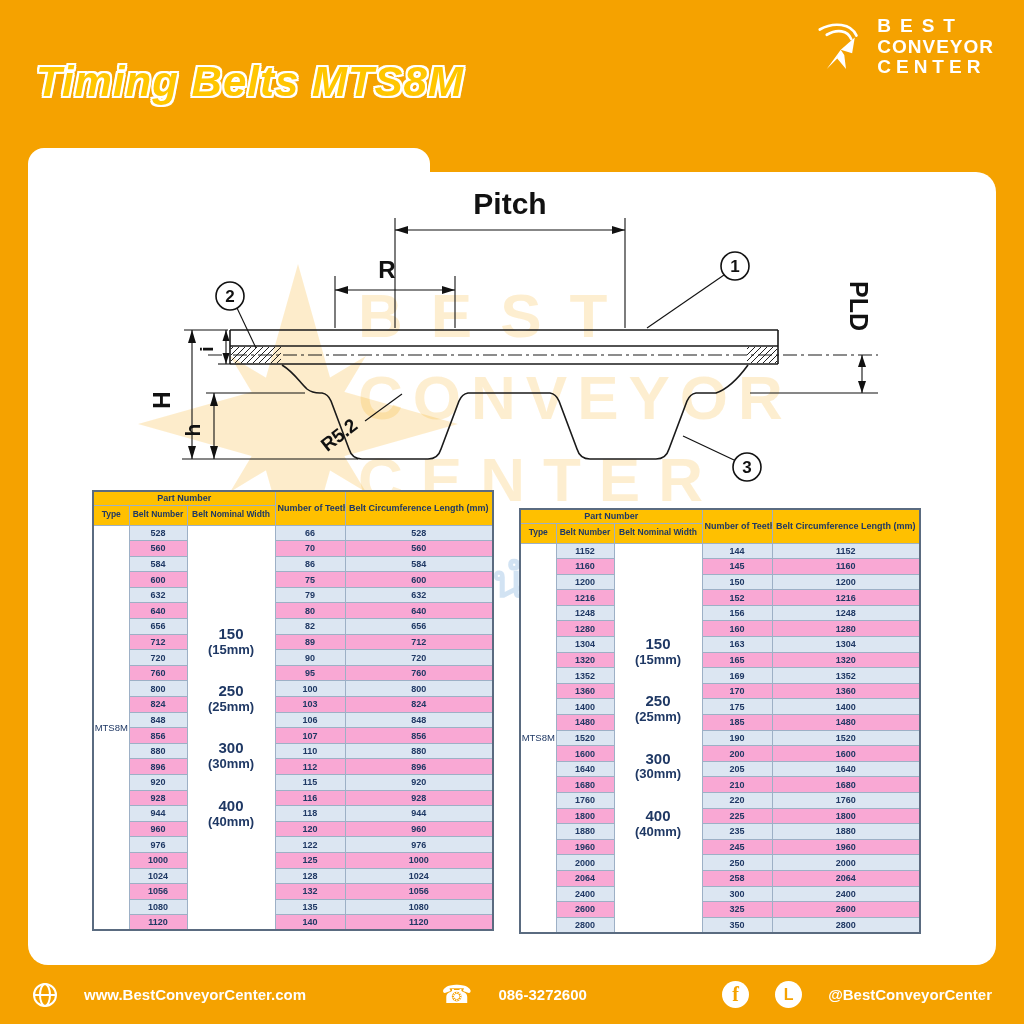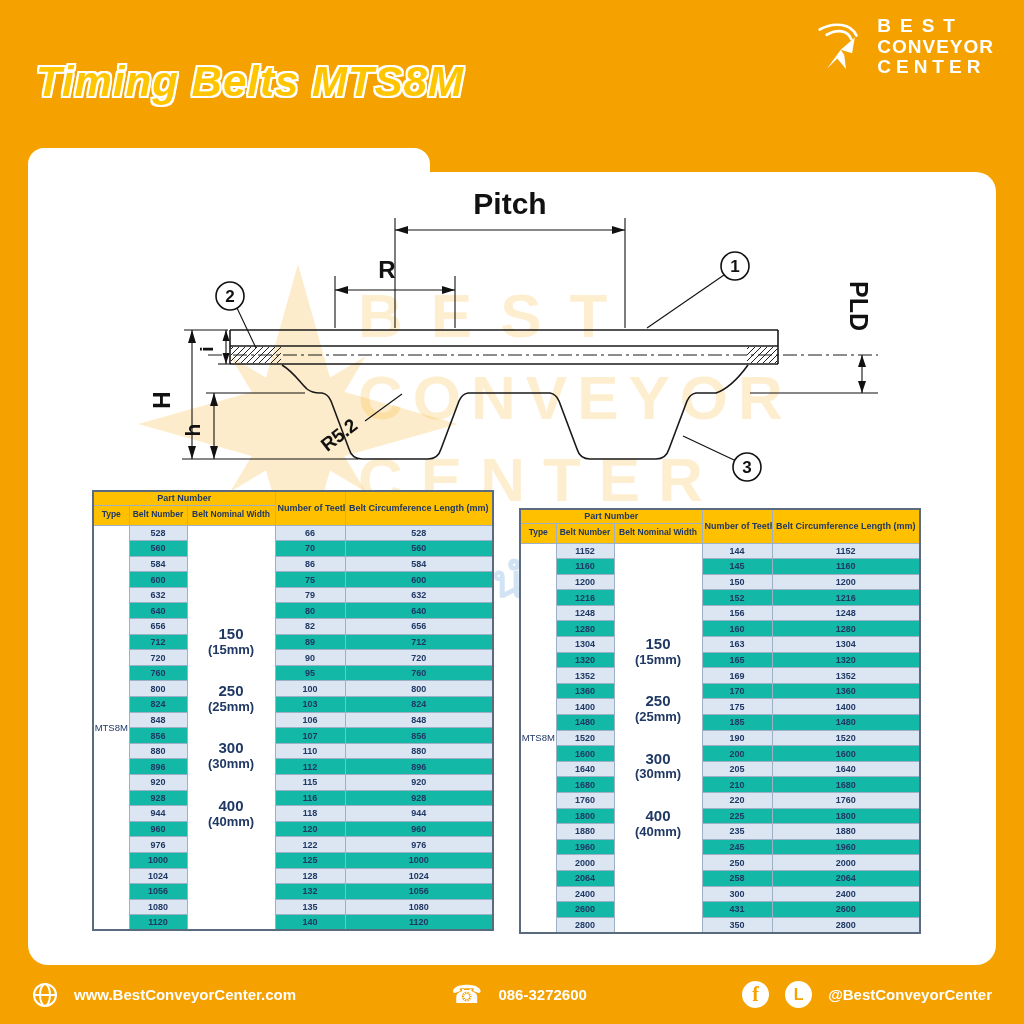--- a/index.html
+++ b/index.html
@@ -32,40 +32,40 @@
   .wm-star{position:absolute;left:110px;top:92px;width:320px;height:320px;opacity:.20;}
   .wm-word{position:absolute;font-weight:800;color:#F7A600;opacity:.18;white-space:nowrap;}
   .wm-w1{left:330px;top:108px;font-size:62px;letter-spacing:28px;}
   .wm-w2{left:330px;top:190px;font-size:62px;letter-spacing:10px;}
   .wm-w3{left:330px;top:272px;font-size:62px;letter-spacing:18px;}
   .wm-thai{position:absolute;left:70px;top:372px;font-size:46px;font-weight:700;color:#9DC3E6;opacity:.45;letter-spacing:2px;white-space:nowrap;}
   
   .diagram{position:absolute;left:122px;top:6px;width:740px;height:320px;}
   .diagram text{fill:#111;font-family:"Liberation Sans","DejaVu Sans",sans-serif;}
   
-  table.spec-table{border-collapse:collapse;table-layout:fixed;width:400px;position:absolute;border:2px solid #5a6b80;background:#14b8a6;}
+  table.spec-table{border-collapse:collapse;table-layout:fixed;width:400px;position:absolute;border:2px solid #5a6b80;background:#f9a8d4;}
   .table-left{left:64px;top:318px;}
   .table-right{left:491px;top:336px;}
   .spec-table th,.spec-table td{border:1px solid #9db0c6;text-align:center;vertical-align:middle;padding:0;color:var(--navy);}
   .spec-table th.hdr{background:var(--hdr);font-size:8.5px;font-weight:700;line-height:1.15;padding:1px 2px;white-space:nowrap;overflow:hidden;}
   .spec-table th.hdr-long{font-size:8px;margin-top:32px;}
   .spec-table thead tr.r1 th{height:14px;font-size:9px;}
   .spec-table thead tr.r2 th{height:20px;}
   .spec-table tbody tr{height:15.6px;}
   .spec-table td.num{font-size:9px;font-weight:700;}
   .spec-table tr.odd td.stripe{background:var(--alt);}
   .spec-table td.type-cell{font-size:9.5px;font-weight:400;background:#fff;}
   .spec-table td.width-cell{background:#fff;}
   .width-stack{display:flex;flex-direction:column;gap:26px;}
   .width-group{line-height:1.12;color:var(--navy);font-weight:800;}
   .w-num{font-size:15px;}
   .w-mm{font-size:13px;}
   
   .footer{position:absolute;left:0;bottom:0;width:1024px;height:59px;display:flex;align-items:center;justify-content:space-between;padding:0 32px;color:#fff;font-weight:700;font-size:15px;}
-  .footer-item{display:flex;align-items:center;gap:16px;white-space:nowrap;}
+  .footer-item{display:flex;align-items:center;gap:26px;white-space:nowrap;}
   .badge{width:27px;height:27px;border-radius:50%;background:#fff;color:var(--bg);display:flex;align-items:center;justify-content:center;font-weight:800;flex:0 0 auto;}
   .badge.fb{font-family:"Liberation Serif",serif;font-size:20px;}
   .badge.line-b{font-size:16px;}
   .badge.mail-b{border-radius:6px;}
   .phone-icon{font-family:"DejaVu Sans",sans-serif;font-size:25px;line-height:1;color:#fff;}
 </style>
 </head>
 <body>
 
 <div class="page-title">Timing Belts MTS8M</div>
@@ -504,21 +504,21 @@
           <td class="stripe num">258</td>
           <td class="stripe num">2064</td>
         </tr>
         <tr class="odd">
           <td class="stripe num">2400</td>
           <td class="stripe num">300</td>
           <td class="stripe num">2400</td>
         </tr>
         <tr class="even">
           <td class="stripe num">2600</td>
-          <td class="stripe num">431</td>
+          <td class="stripe num">325</td>
           <td class="stripe num">2600</td>
         </tr>
         <tr class="odd">
           <td class="stripe num">2800</td>
           <td class="stripe num">350</td>
           <td class="stripe num">2800</td>
         </tr>
       </tbody>
   </table>
 </div>

